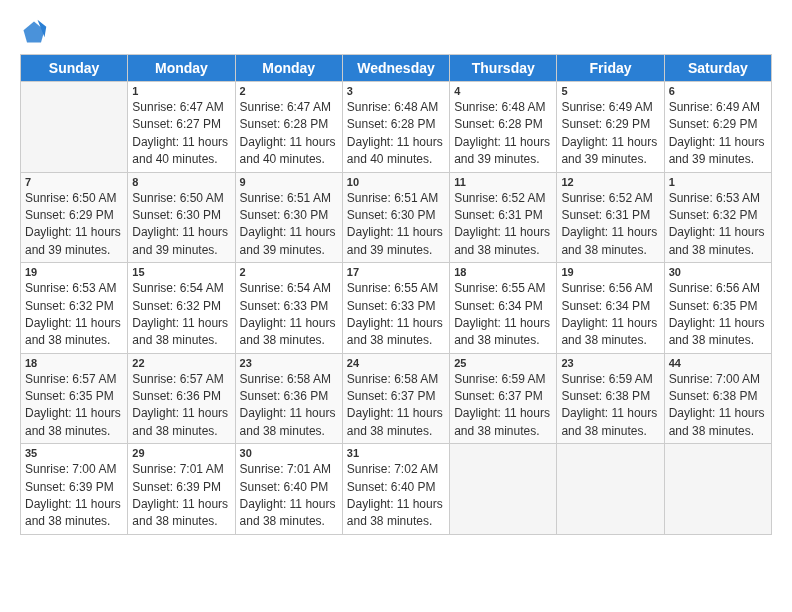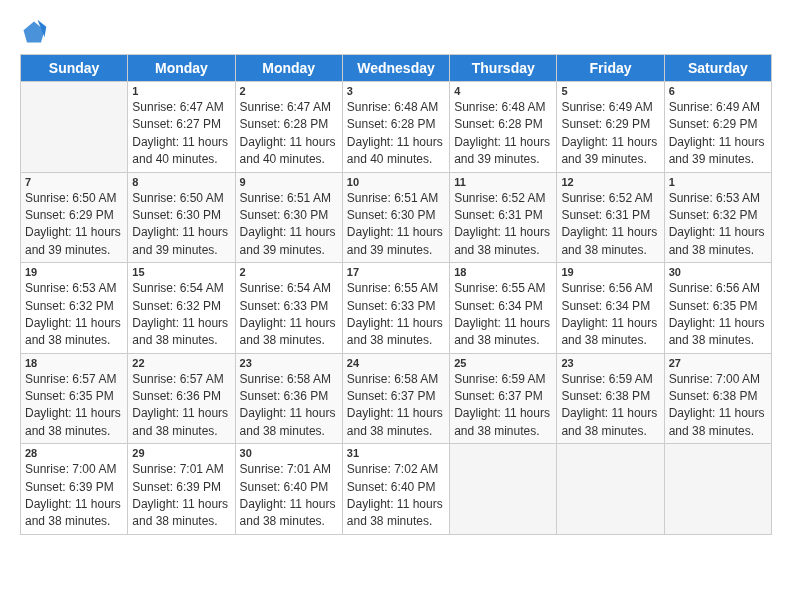--- a/index.html
+++ b/index.html
@@ -234,27 +234,27 @@
           </td>
           <td>
             <span class="day-num">25</span>
             <div class="day-info">Sunrise: 6:59 AM<br>Sunset: 6:37 PM<br>Daylight: 11 hours and 38 minutes.</div>
           </td>
           <td>
             <span class="day-num">23</span>
             <div class="day-info">Sunrise: 6:59 AM<br>Sunset: 6:38 PM<br>Daylight: 11 hours and 38 minutes.</div>
           </td>
           <td>
-            <span class="day-num">27</span>
+            <span class="day-num">44</span>
             <div class="day-info">Sunrise: 7:00 AM<br>Sunset: 6:38 PM<br>Daylight: 11 hours and 38 minutes.</div>
           </td>
         </tr>
         <tr class="week-row">
           <td>
-            <span class="day-num">28</span>
+            <span class="day-num">35</span>
             <div class="day-info">Sunrise: 7:00 AM<br>Sunset: 6:39 PM<br>Daylight: 11 hours and 38 minutes.</div>
           </td>
           <td>
             <span class="day-num">29</span>
             <div class="day-info">Sunrise: 7:01 AM<br>Sunset: 6:39 PM<br>Daylight: 11 hours and 38 minutes.</div>
           </td>
           <td>
             <span class="day-num">30</span>
             <div class="day-info">Sunrise: 7:01 AM<br>Sunset: 6:40 PM<br>Daylight: 11 hours and 38 minutes.</div>
           </td>

